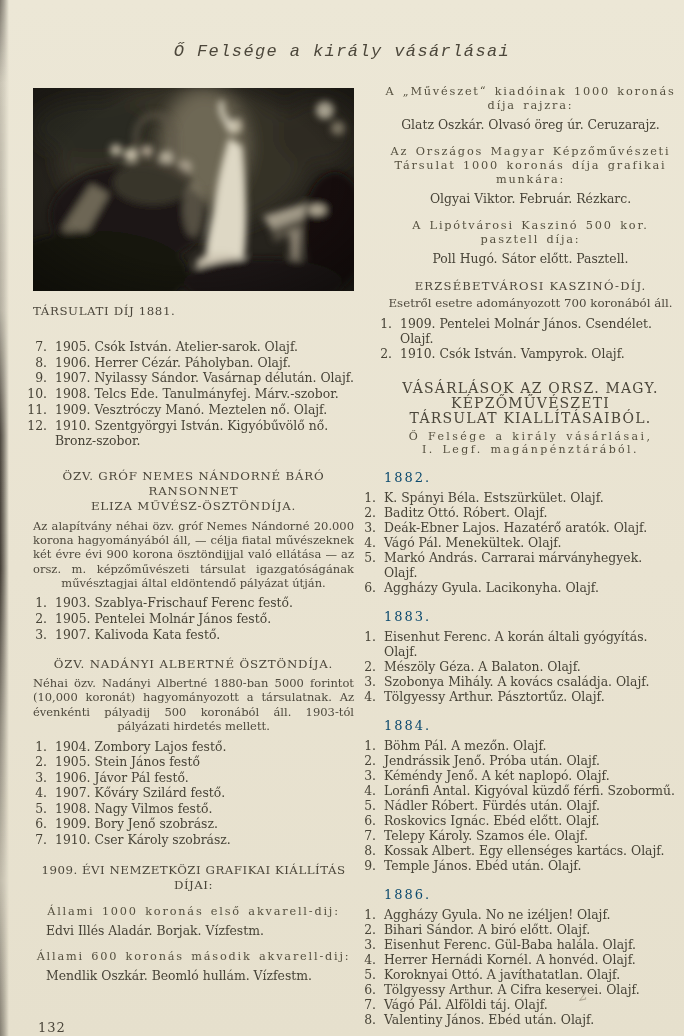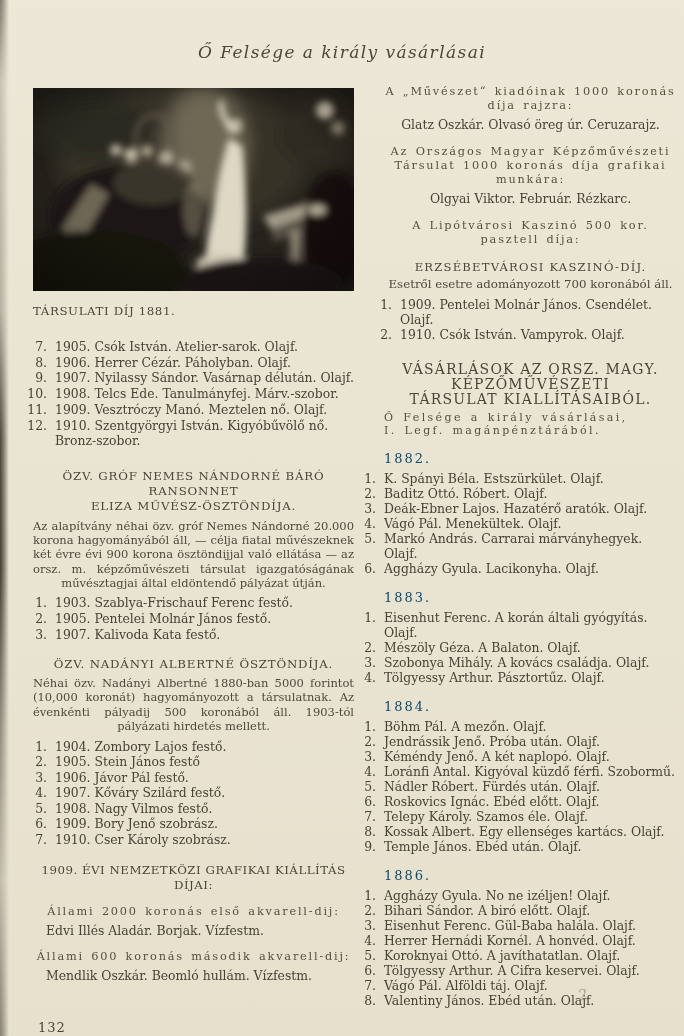--- a/index.html
+++ b/index.html
@@ -13,21 +13,21 @@
     position:absolute;left:0;top:0;bottom:0;width:9px;pointer-events:none;
     background:linear-gradient(to bottom,
       rgba(35,30,24,.55) 0%,rgba(35,30,24,.18) 8%,rgba(35,30,24,.28) 30%,
       rgba(35,30,24,.8) 42%,rgba(35,30,24,.85) 55%,rgba(35,30,24,.45) 70%,
       rgba(35,30,24,.2) 85%,rgba(35,30,24,.5) 100%);
     -webkit-mask-image:linear-gradient(to right,#000 0%,rgba(0,0,0,.6) 45%,transparent 100%);
             mask-image:linear-gradient(to right,#000 0%,rgba(0,0,0,.6) 45%,transparent 100%);
   }
   .running-title{
     position:absolute;top:42px;left:0;right:0;text-align:center;
-    font-style:italic;font-size:17px;letter-spacing:1.4px;color:#4c473b;
+    font-style:italic;font-size:17px;letter-spacing:1.4px;color:#4c473b;font-family:Liberation Mono, monospace;
   }
   .col{position:absolute;top:88px;}
   .col-left{left:33px;width:321px;}
   .col-right{left:384px;width:293px;top:85px;}
 
   .painting{width:321px;height:203px;display:block;background:#24221c;}
 
   .fig-caption{margin-top:12px;font-size:11.8px;line-height:17px;letter-spacing:.6px;color:#4c473c;}
 
   .entries{font-size:12.4px;line-height:16px;}
@@ -63,21 +63,21 @@
   .col-right .award-block{margin-bottom:13px;}
   .col-right .award-block .award-label{margin-top:0;}
   .kaszino{margin-top:9px;}
   .kaszino .sec-head{letter-spacing:1.2px;font-size:11.6px;}
   .kaszino .sub{margin-top:2px;text-align:center;font-size:11.8px;line-height:15px;color:#4e493d;}
   .kaszino .entries{margin-top:5px;margin-left:-6px;line-height:15px;}
   .kaszino .entry .num{flex:0 0 14px;}
   .vasarlasok{margin-top:20px;}
   .vasarlasok .sec-head{font-size:14px;letter-spacing:1.2px;}
   .vasarlasok .sub{
-    margin-top:5px;font-size:11px;line-height:12.5px;
+    margin-top:5px;text-align:center;font-size:11px;line-height:12.5px;
     letter-spacing:2.4px;word-spacing:2px;color:#55503f;
   }
   .year-head{margin-top:14px;text-align:left;font-size:13px;letter-spacing:2px;color:#0c4a6e;}
   .year-entries{margin-top:5px;margin-left:-22px;line-height:15px;}
   .year-entries .entry .num{flex:0 0 14px;}
   .pencil-mark{
     position:absolute;left:578px;top:986px;font-size:15px;font-style:italic;
     color:rgba(125,118,100,.55);transform:rotate(-12deg);
   }
 </style>
@@ -238,39 +238,40 @@
 
         <div class="entry">
           <span class="num">7.</span>
           <span class="body">1910. Cser Károly szobrász.</span>
         </div>
       </div>
   </div>
 
   <div class="grafikai">
     <div class="sec-head">1909. ÉVI NEMZETKÖZI GRAFIKAI KIÁLLÍTÁS DÍJAI:</div>
-    <div class="award-label">Állami 2000 koronás első akvarell-dij:</div>
+    <div class="award-label">Állami 1000 koronás első akvarell-dij:</div>
     <div class="award-winner">Edvi Illés Aladár. Borjak. Vízfestm.</div>
     <div class="award-label">Állami 600 koronás második akvarell-dij:</div>
     <div class="award-winner">Mendlik Oszkár. Beomló hullám. Vízfestm.</div>
   </div>
 </div>
 
 <div class="col col-right">
 
   <div class="award-block">
     <div class="award-label">A „Művészet“ kiadóinak 1000 koronás díja rajzra:</div>
     <div class="award-winner">Glatz Oszkár. Olvasó öreg úr. Ceruzarajz.</div>
   </div>
   <div class="award-block">
     <div class="award-label">Az Országos Magyar Képzőművészeti Társulat 1000 koronás díja grafikai munkára:</div>
     <div class="award-winner">Olgyai Viktor. Február. Rézkarc.</div>
   </div>
   <div class="award-block">
     <div class="award-label">A Lipótvárosi Kaszinó 500 kor. pasztell díja:</div>
+    <div class="award-winner">Poll Hugó. Sátor előtt. Pasztell.</div>
   </div>
 
   <div class="kaszino">
     <div class="sec-head">ERZSÉBETVÁROSI KASZINÓ-DÍJ.</div>
     <div class="sub">Esetről esetre adományozott 700 koronából áll.</div>
     <div class="entries">
 
         <div class="entry">
           <span class="num">1.</span>
           <span class="body">1909. Pentelei Molnár János. Csendélet. Olajf.</span>

